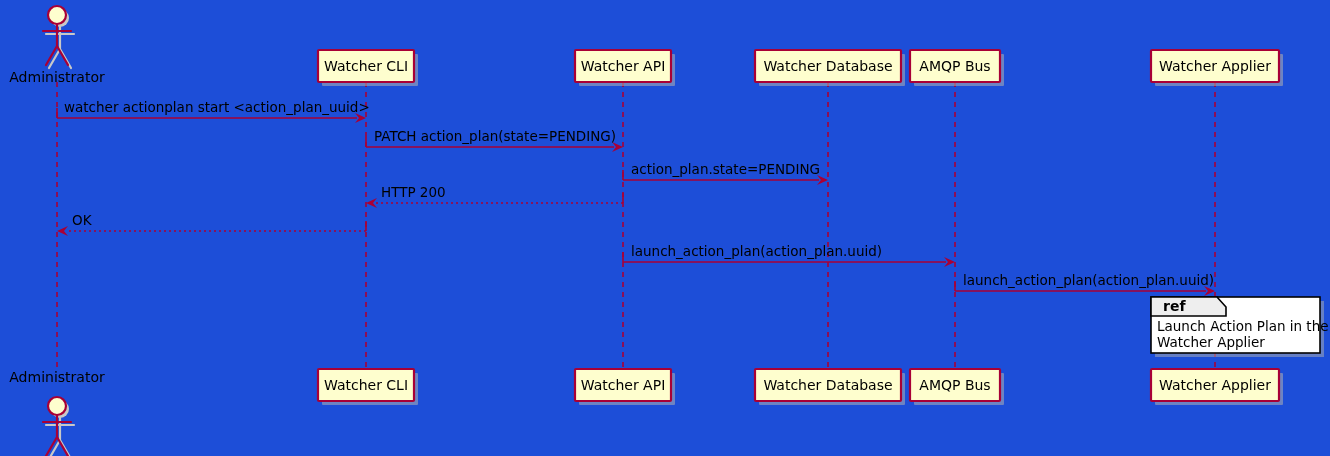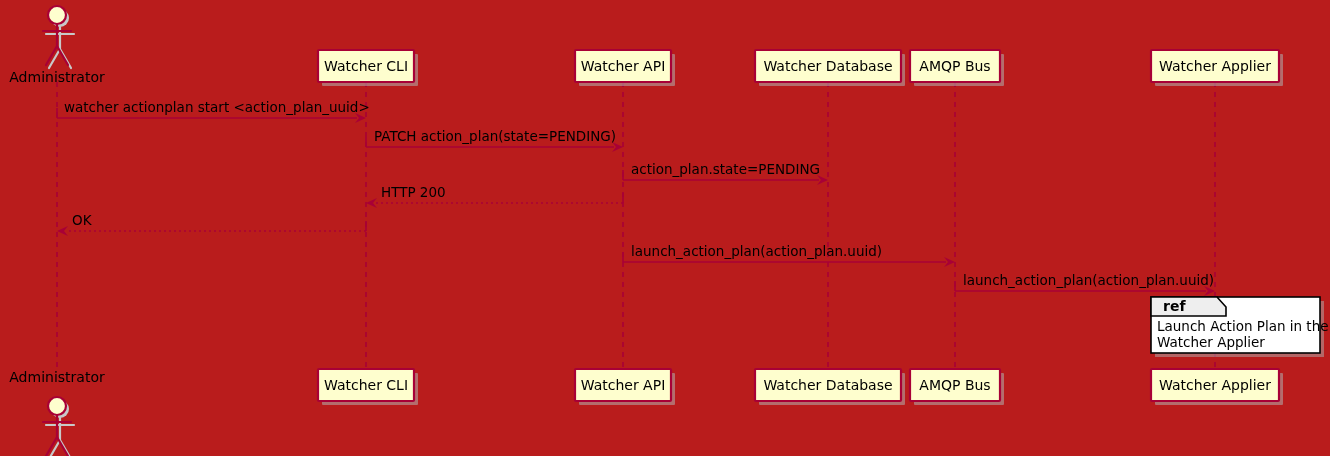--- a/index.html
+++ b/index.html
@@ -7,21 +7,21 @@
     padding: 0;
     background: #FFFFFF;
   }
   body {
     font-family: "DejaVu Sans", sans-serif;
   }
   #diagram {
     position: relative;
     width: 1330px;
     height: 456px;
-    background: #b91c1c;
+    background: #1d4ed8;
     overflow: hidden;
   }
   svg.layer {
     position: absolute;
     left: 0;
     top: 0;
     width: 1330px;
     height: 456px;
   }
   .lifeline {

